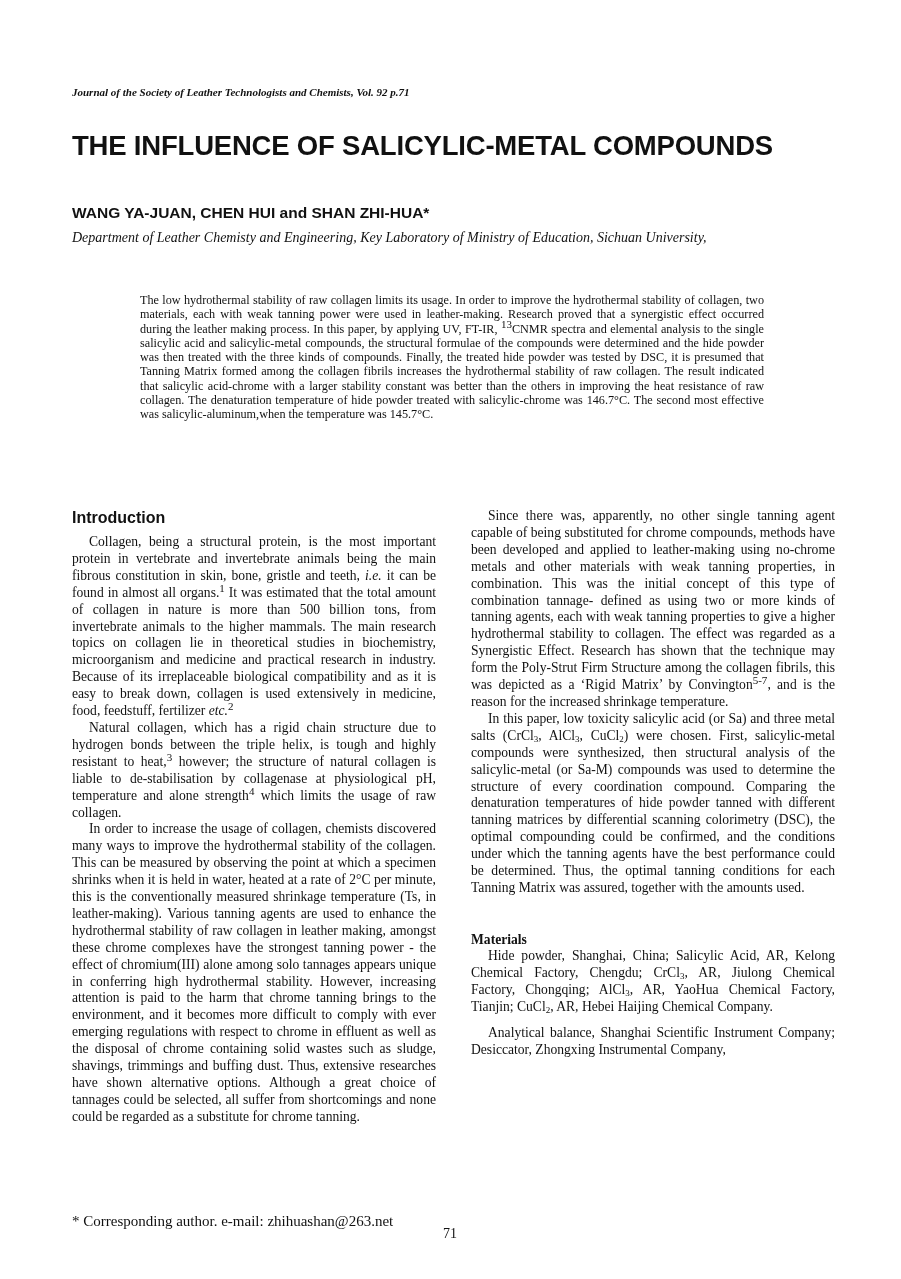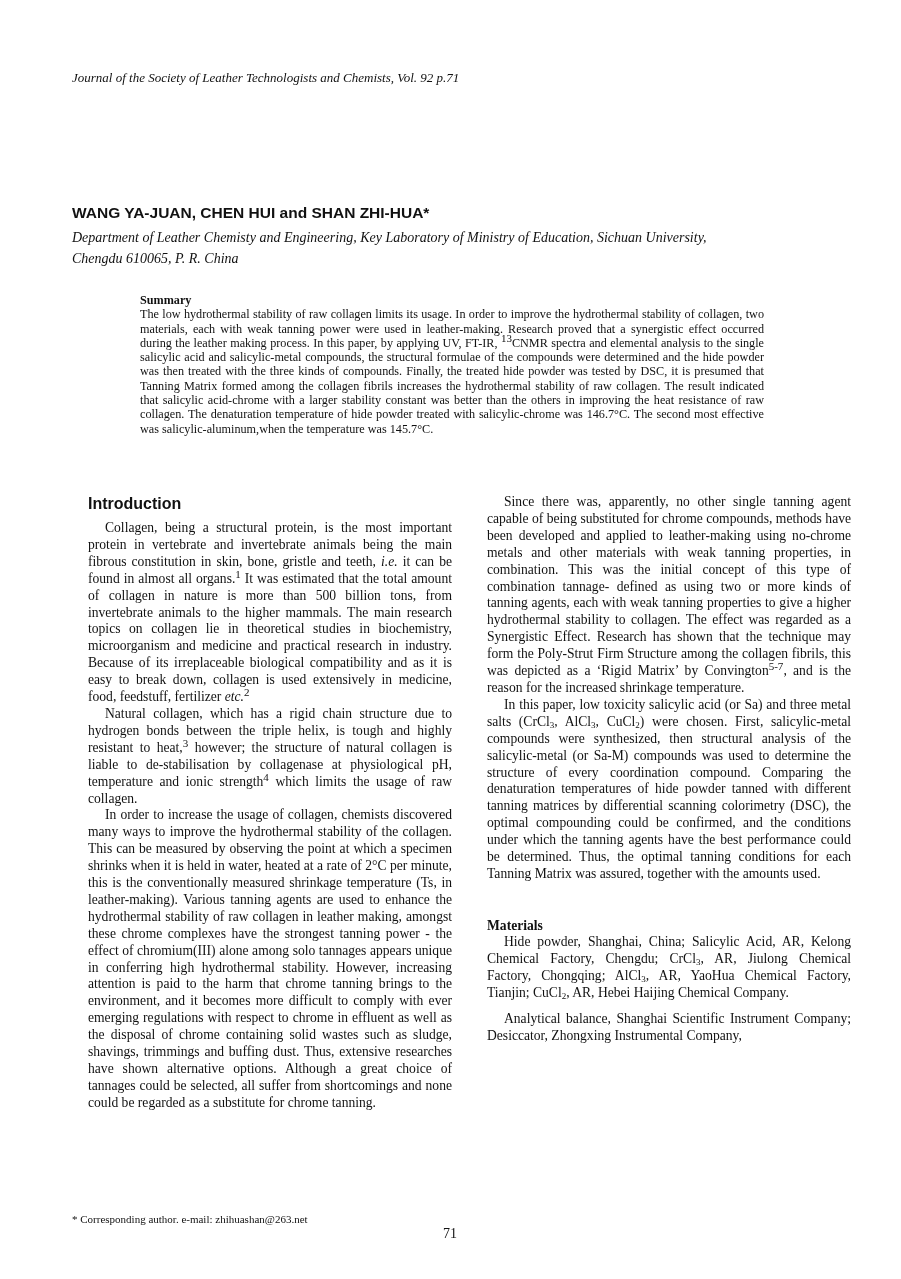--- a/index.html
+++ b/index.html
@@ -1,61 +1,60 @@
 <!DOCTYPE html>
 <html><head>
 <meta charset="utf-8">
 <style>
   html, body { margin:0; padding:0; background:#ffffff; }
   body { width:901px; height:1279px; position:relative; overflow:hidden; color:#111; }
   .serif { font-family: "Liberation Serif", "DejaVu Serif", serif; }
   .sans { font-family: "Liberation Sans", "DejaVu Sans", sans-serif; }
-  #journal { position:absolute; left:72px; top:70px; font-size:13px; font-style:italic; }
+  #journal { position:absolute; left:72px; top:86px; font-size:11px; font-style:italic;font-weight:bold; }
   #title { position:absolute; left:72px; top:130px; width:780px; font-size:27.5px; font-weight:bold; line-height:31px; letter-spacing:-0.2px; }
   #authors { position:absolute; left:72px; top:204px; font-size:15.5px; font-weight:bold;text-align:right; }
   #affil { position:absolute; left:72px; top:227px; width:740px; font-size:14px; font-style:italic; line-height:21px; }
   #summary { position:absolute; left:140px; top:293px; width:624px; font-size:12.2px; line-height:14.3px; text-align:justify; }
   #summary .head { font-weight:bold; }
-  .col { position:absolute; top:494px; width:364px; font-size:13.6px; line-height:16.9px; text-align:justify;margin-left:16px; }
+  .col { position:absolute; top:508px; width:364px; font-size:13.6px; line-height:16.9px; text-align:justify; }
   #colL { left:72px; }
   #colR { left:471px; }
   .col p { margin:0; text-indent:17px; }
   h2 { margin:0 0 6px 0; font-size:16px; font-weight:bold; line-height:20px; }
   h3 { margin:0; font-size:13.6px; font-weight:bold; line-height:17px; }
   sup { font-size:11px; line-height:0; vertical-align:5px; }
   sub { font-size:9px; line-height:0; vertical-align:-2px; }
   .gap1 { height:24px; }
   .gap2 { height:10px; }
-  #footnote { position:absolute; left:72px; top:1213px; font-size:11px;text-align:right; }
+  #footnote { position:absolute; left:72px; top:1213px; font-size:15px;text-align:right; }
   #pagenum { position:absolute; left:443px; top:1226px; font-size:14px; }
 </style>
 </head>
 <body>
 
 <div id="journal" class="serif">Journal of the Society of Leather Technologists and Chemists, Vol. 92 p.71</div>
 
 <div id="title" class="sans">
+  <div>THE INFLUENCE OF SALICYLIC-METAL COMPOUNDS</div>
 </div>
 
 <div id="authors" class="sans">WANG YA-JUAN, CHEN HUI and SHAN ZHI-HUA*</div>
 
 <div id="affil" class="serif">
   <div>Department of Leather Chemisty and Engineering, Key Laboratory of Ministry of Education, Sichuan University,</div>
-  <div>Chengdu 610065, P. R. China</div>
 </div>
 
 <div id="summary" class="serif">
-  <div class="head">Summary</div>
   <div><span>The low hydrothermal stability of raw collagen limits its usage. In order to improve the hydrothermal stability of collagen, two materials, each with weak tanning power were used in leather-making. Research proved that a synergistic effect occurred during the leather making process. In this paper, by applying UV, FT-IR, </span><sup>13</sup><span>CNMR spectra and elemental analysis to the single salicylic acid and salicylic-metal compounds, the structural formulae of the compounds were determined and the hide powder was then treated with the three kinds of compounds. Finally, the treated hide powder was tested by DSC, it is presumed that Tanning Matrix formed among the collagen fibrils increases the hydrothermal stability of raw collagen. The result indicated that salicylic acid-chrome with a larger stability constant was better than the others in improving the heat resistance of raw collagen. The denaturation temperature of hide powder treated with salicylic-chrome was 146.7°C. The second most effective was salicylic-aluminum,when the temperature was 145.7°C.</span></div>
 </div>
 
 <div id="colL" class="col serif">
   <h2 class="sans">Introduction</h2>
   <p><span>Collagen, being a structural protein, is the most important protein in vertebrate and invertebrate animals being the main fibrous constitution in skin, bone, gristle and teeth, </span><i>i.e.</i><span> it can be found in almost all organs.</span><sup>1</sup><span> It was estimated that the total amount of collagen in nature is more than 500 billion tons, from invertebrate animals to the higher mammals. The main research topics on collagen lie in theoretical studies in biochemistry, microorganism and medicine and practical research in industry. Because of its irreplaceable biological compatibility and as it is easy to break down, collagen is used extensively in medicine, food, feedstuff, fertilizer </span><i>etc.</i><sup>2</sup></p>
-  <p><span>Natural collagen, which has a rigid chain structure due to hydrogen bonds between the triple helix, is tough and highly resistant to heat,</span><sup>3</sup><span> however; the structure of natural collagen is liable to de-stabilisation by collagenase at physiological pH, temperature and ionic strength</span><sup>4</sup><span> which limits the usage of raw collagen.</span></p>
+  <p><span>Natural collagen, which has a rigid chain structure due to hydrogen bonds between the triple helix, is tough and highly resistant to heat,</span><sup>3</sup><span> however; the structure of natural collagen is liable to de-stabilisation by collagenase at physiological pH, temperature and alone strength</span><sup>4</sup><span> which limits the usage of raw collagen.</span></p>
   <p>In order to increase the usage of collagen, chemists discovered many ways to improve the hydrothermal stability of the collagen. This can be measured by observing the point at which a specimen shrinks when it is held in water, heated at a rate of 2°C per minute, this is the conventionally measured shrinkage temperature (Ts, in leather-making). Various tanning agents are used to enhance the hydrothermal stability of raw collagen in leather making, amongst these chrome complexes have the strongest tanning power - the effect of chromium(III) alone among solo tannages appears unique in conferring high hydrothermal stability. However, increasing attention is paid to the harm that chrome tanning brings to the environment, and it becomes more difficult to comply with ever emerging regulations with respect to chrome in effluent as well as the disposal of chrome containing solid wastes such as sludge, shavings, trimmings and buffing dust. Thus, extensive researches have shown alternative options. Although a great choice of tannages could be selected, all suffer from shortcomings and none could be regarded as a substitute for chrome tanning.</p>
 </div>
 
 <div id="colR" class="col serif">
   <p><span>Since there was, apparently, no other single tanning agent capable of being substituted for chrome compounds, methods have been developed and applied to leather-making using no-chrome metals and other materials with weak tanning properties, in combination. This was the initial concept of this type of combination tannage- defined as using two or more kinds of tanning agents, each with weak tanning properties to give a higher hydrothermal stability to collagen. The effect was regarded as a Synergistic Effect. Research has shown that the technique may form the Poly-Strut Firm Structure among the collagen fibrils, this was depicted as a ‘Rigid Matrix’ by Convington</span><sup>5-7</sup><span>, and is the reason for the increased shrinkage temperature.</span></p>
   <p><span>In this paper, low toxicity salicylic acid (or Sa) and three metal salts (CrCl</span><sub>3</sub><span>, AlCl</span><sub>3</sub><span>, CuCl</span><sub>2</sub><span>) were chosen. First, salicylic-metal compounds were synthesized, then structural analysis of the salicylic-metal (or Sa-M) compounds was used to determine the structure of every coordination compound. Comparing the denaturation temperatures of hide powder tanned with different tanning matrices by differential scanning colorimetry (DSC), the optimal compounding could be confirmed, and the conditions under which the tanning agents have the best performance could be determined. Thus, the optimal tanning conditions for each Tanning Matrix was assured, together with the amounts used.</span></p>
   <div class="gap1"></div>
   <div class="gap2"></div>
   <h3>Materials</h3>
   <p><span>Hide powder, Shanghai, China; Salicylic Acid, AR, Kelong Chemical Factory, Chengdu; CrCl</span><sub>3</sub><span>, AR, Jiulong Chemical Factory, Chongqing; AlCl</span><sub>3</sub><span>, AR, YaoHua Chemical Factory, Tianjin; CuCl</span><sub>2</sub><span>, AR, Hebei Haijing Chemical Company.</span></p>

